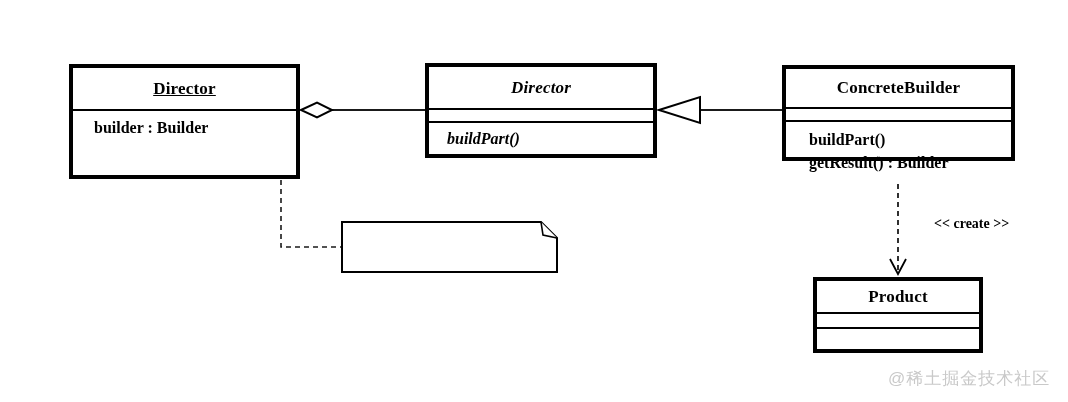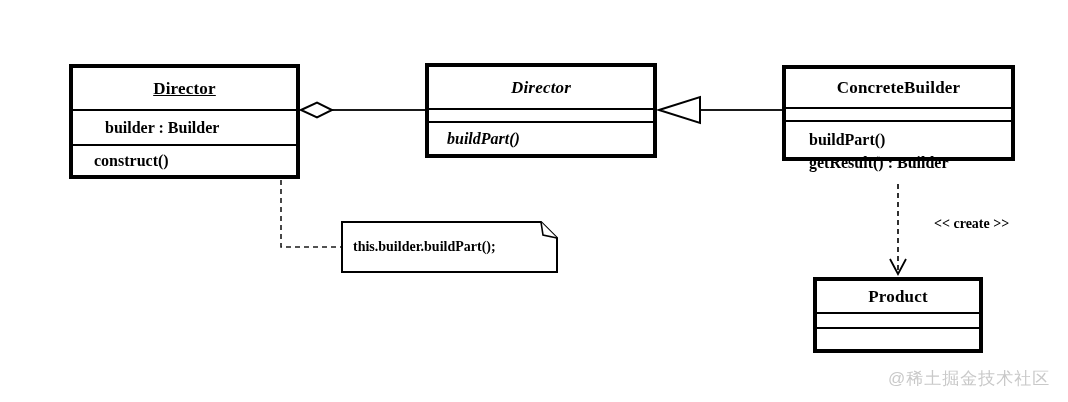--- a/index.html
+++ b/index.html
@@ -106,22 +106,21 @@
 
     
     <g>
       <path d="M342,222 L541,222 L557,238 L557,272 L342,272 Z" fill="#ffffff" stroke="#000000" stroke-width="2"></path>
       <path d="M541,222 L543,235 L557,238" fill="#ffffff" stroke="#000000" stroke-width="1.6"></path>
     </g>
   </svg>
 
   <div class="uml-class" style="left:69px; top:64px; width:231px; height:115px;">
     <div class="uml-title" style="height:41px;text-decoration:underline;">Director</div>
-    <div class="uml-sec uml-member" style="height:35px; padding-left:32px;">builder : Builder</div>
-    <div class="uml-sec uml-member" style="height:31px; padding-left:21px;">construct()</div>
+    <div class="uml-sec uml-member" style="height:35px; padding-left:21px;">builder : Builder</div>
   </div>
 
   <div class="uml-class" style="left:425px; top:63px; width:232px; height:95px;">
     <div class="uml-title italic" style="height:41px;">Director</div>
     <div class="uml-sec" style="height:13px;"></div>
     <div class="uml-sec uml-member italic" style="height:33px; padding-left:18px;">buildPart()</div>
   </div>
 
   <div class="uml-class" style="left:782px; top:65px; width:233px; height:96px;">
     <div class="uml-title" style="height:38px;">ConcreteBuilder</div>
@@ -131,19 +130,18 @@
       <div>getResult() : Builder</div>
     </div>
   </div>
 
   <div class="uml-class" style="left:813px; top:277px; width:170px; height:76px;">
     <div class="uml-title" style="height:31px;">Product</div>
     <div class="uml-sec" style="height:15px;"></div>
     <div class="uml-sec" style="height:14px;"></div>
   </div>
 
-  <div class="note-text">this.builder.buildPart();</div>
 
   <div class="float-label create-label">&lt;&lt; create &gt;&gt;</div>
 
   <div class="watermark">@稀土掘金技术社区</div>
 
 </div>
 
 </body></html>

